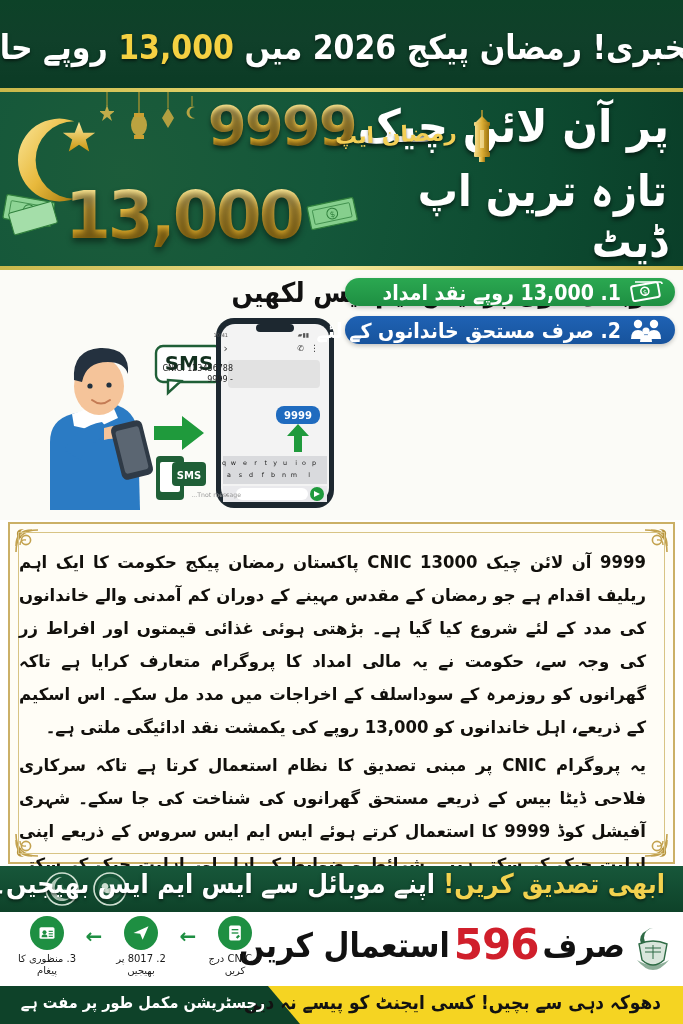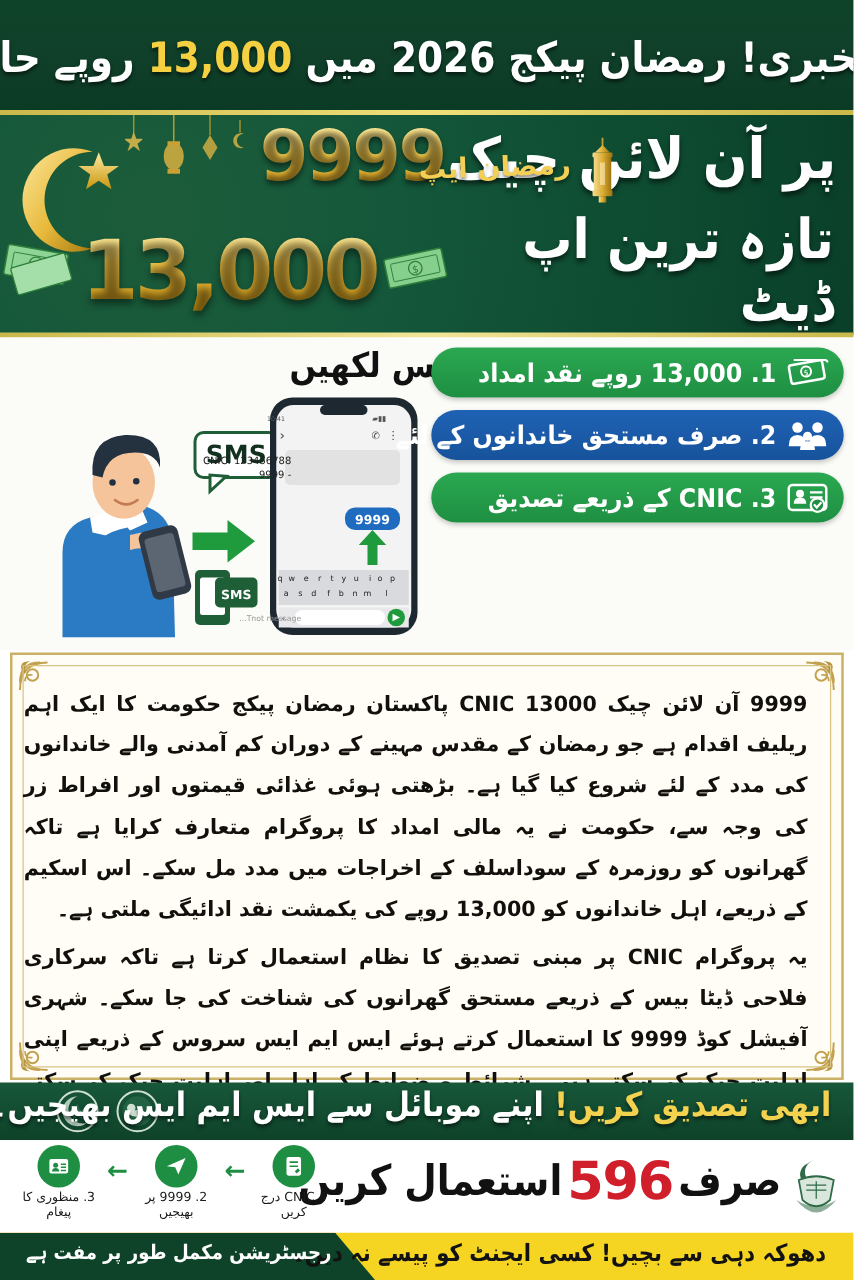--- a/index.html
+++ b/index.html
@@ -91,21 +91,21 @@
     position:absolute;right:22px;top:8px;
     font-size:25px;font-weight:bold;color:#111;direction:rtl;
     transform:scaleY(1.1);white-space:nowrap;
   }
   .illus{position:absolute;left:4px;top:40px;width:336px;height:200px;}
 
   
   .pills{position:absolute;right:8px;top:8px;width:330px;}
   .pill{
     display:flex;align-items:center;direction:rtl;
-    height:40px;border-radius:22px;margin-bottom:10px;
+    height:28px;border-radius:22px;margin-bottom:10px;
     padding:0 12px;color:#fff;box-shadow:0 2px 4px rgba(0,0,0,.22);
   }
   .pill.green{background:linear-gradient(180deg,#2ba851,#1e8f42);}
   .pill.blue{background:linear-gradient(180deg,#1f62b4,#17539c);}
   .pill-icon{width:34px;height:30px;flex:0 0 34px;margin-left:8px;display:flex;align-items:center;justify-content:center;}
   .pill-text{font-size:19px;font-weight:bold;white-space:nowrap;transform:scaleY(1.08);}
 
   
   .panel{
     position:absolute;left:8px;top:522px;width:667px;height:342px;
@@ -417,36 +417,20 @@
               <path d="M18 22 q0 -9 7 -9 q7 0 7 9Z" fill="#fff"></path>
             <circle cx="17" cy="14" r="3.6" fill="#fff"></circle>
               <path d="M11 25 q0 -7 6 -7 q6 0 6 7Z" fill="#fff"></path>
           </svg>
         </span>
         <span class="pill-text">
           <span>2.</span>&nbsp;<span>صرف مستحق خاندانوں کے لئے</span>
         </span>
       </div>
 
-      <div class="pill green">
-        <span class="pill-icon">
-          <svg viewBox="0 0 34 26" width="34" height="26">
-            <rect x="2" y="3" width="30" height="20" rx="3" fill="none" stroke="#fff" stroke-width="2"></rect>
-            <circle cx="11" cy="10" r="3.2" fill="#fff"></circle>
-              <path d="M6 18 q0 -5 5 -5 q5 0 5 5Z" fill="#fff"></path>
-            <rect x="19" y="8" width="10" height="1.8" fill="#fff"></rect>
-            <rect x="19" y="12" width="10" height="1.8" fill="#fff"></rect>
-            <circle cx="25" cy="19" r="5.4" fill="#1e8f42" stroke="#fff" stroke-width="1.8"></circle>
-            <path d="M22.6 19 l1.8 2 l3.2 -3.6" stroke="#fff" stroke-width="1.8" fill="none" stroke-linecap="round"></path>
-          </svg>
-        </span>
-        <span class="pill-text">
-          <span>3.</span>&nbsp;<span>CNIC کے ذریعے تصدیق</span>
-        </span>
-      </div>
 
     </div>
   </div>
 
   <div class="panel">
     <svg class="corner tl" viewBox="0 0 40 40">
       <path d="M4 20 q0 -16 16 -16 M4 26 q0 -22 22 -22" stroke="#c3a24f" stroke-width="1.6" fill="none"></path>
       <path d="M6 12 q-4 -9 6 -9 q-6 2 -3 9Z" fill="#b8953f"></path>
       <circle cx="14" cy="14" r="4.6" fill="none" stroke="#c3a24f" stroke-width="1.6"></circle>
       <path d="M14 14 q-6 -1 -6 5" stroke="#c3a24f" stroke-width="1.4" fill="none"></path>
@@ -524,21 +508,21 @@
         </div>
         <div class="step-lbl">4.CNIC درج کریں</div>
       </div>
       <div class="step-arrow">←</div>
       <div class="step">
         <div class="step-ico">
           <svg viewBox="0 0 24 24" width="20" height="20">
             <path d="M3 12 L21 4 L14 20 L11 13 Z" fill="#fff"></path>
           </svg>
         </div>
-        <div class="step-lbl">2. 9999 پر بھیجیں</div>
+        <div class="step-lbl">2. 8017 پر بھیجیں</div>
       </div>
       <div class="step-arrow">←</div>
       <div class="step">
         <div class="step-ico">
           <svg viewBox="0 0 24 24" width="20" height="20">
             <rect x="3" y="5" width="18" height="14" rx="2" fill="#fff"></rect>
             <circle cx="9" cy="11" r="2.4" fill="#1e8f42"></circle>
             <path d="M5.5 17 q0 -3.4 3.5 -3.4 q3.5 0 3.5 3.4Z" fill="#1e8f42"></path>
             <line x1="14" y1="10" x2="19" y2="10" stroke="#1e8f42" stroke-width="1.4"></line>
             <line x1="14" y1="13" x2="19" y2="13" stroke="#1e8f42" stroke-width="1.4"></line>

